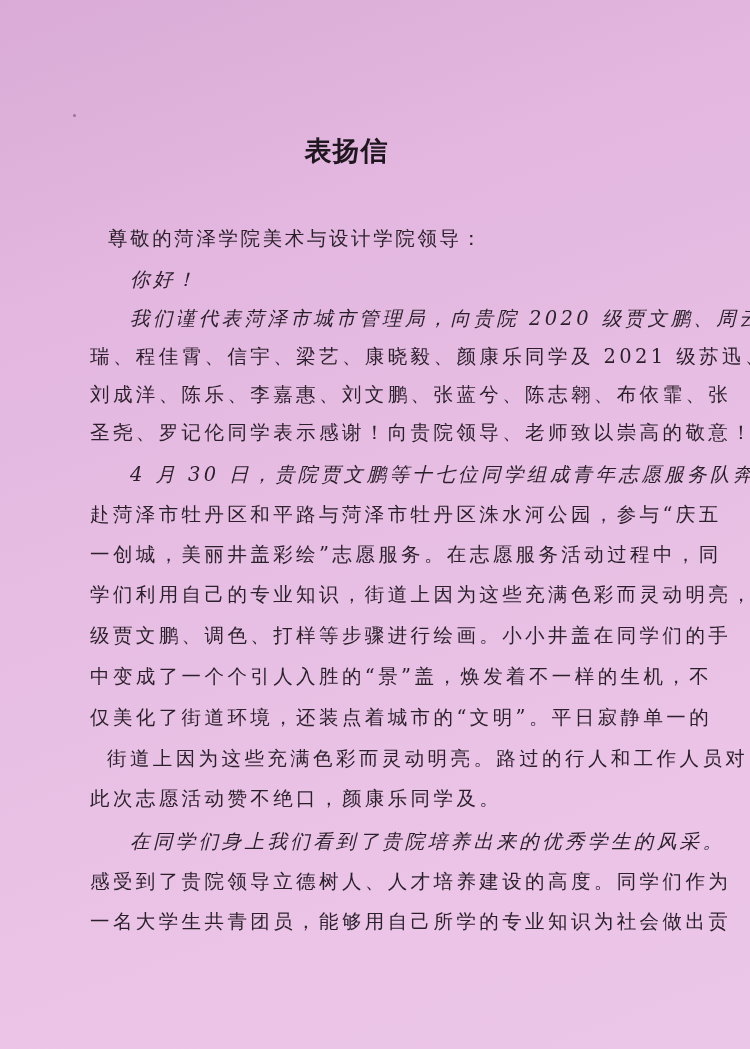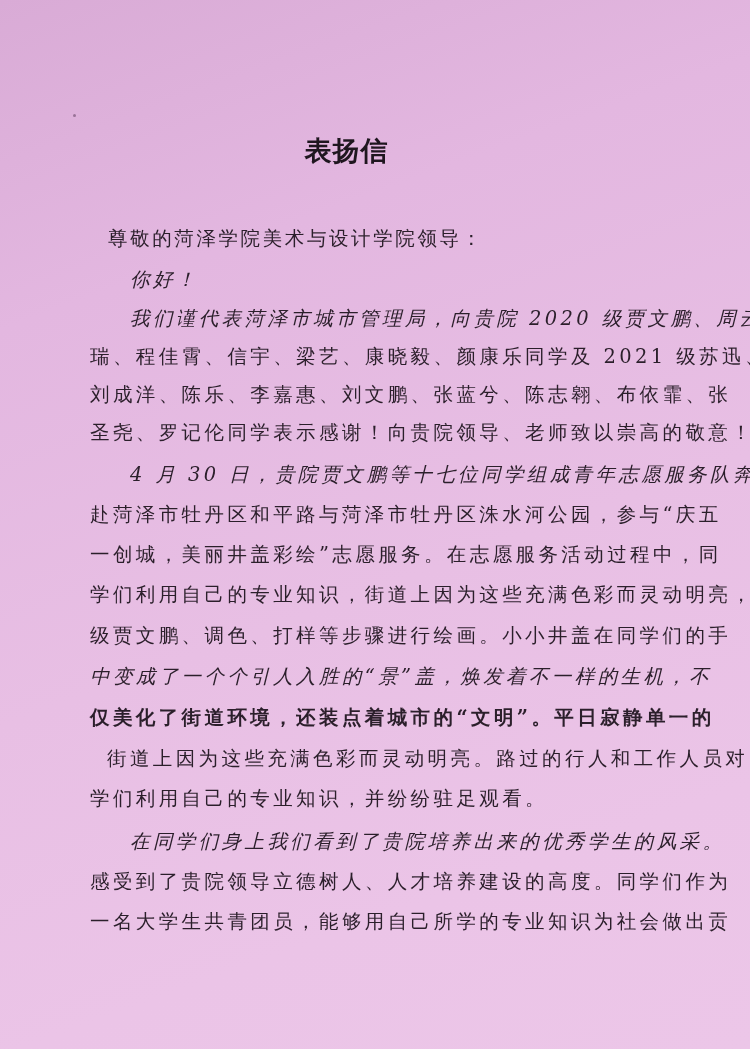--- a/index.html
+++ b/index.html
@@ -73,21 +73,21 @@
   <div class="line indent" style="top:307px;">我们谨代表菏泽市城市管理局，向贵院 2020 级贾文鹏、周云</div>
   <div class="line" style="top:345px;">瑞、程佳霄、信宇、梁艺、康晓毅、颜康乐同学及 2021 级苏迅、</div>
   <div class="line" style="top:383px;">刘成洋、陈乐、李嘉惠、刘文鹏、张蓝兮、陈志翱、布依霏、张</div>
   <div class="line" style="top:421px;">圣尧、罗记伦同学表示感谢！向贵院领导、老师致以崇高的敬意！</div>
 
   <div class="line indent" style="top:463px;">4 月 30 日，贵院贾文鹏等十七位同学组成青年志愿服务队奔</div>
   <div class="line" style="top:503px;">赴菏泽市牡丹区和平路与菏泽市牡丹区洙水河公园，参与“庆五</div>
   <div class="line" style="top:543px;">一创城，美丽井盖彩绘”志愿服务。在志愿服务活动过程中，同</div>
   <div class="line" style="top:583px;">学们利用自己的专业知识，街道上因为这些充满色彩而灵动明亮，</div>
   <div class="line" style="top:624px;">级贾文鹏、调色、打样等步骤进行绘画。小小井盖在同学们的手</div>
-  <div class="line" style="top:665px;font-style:italic;">中变成了一个个引人入胜的“景”盖，焕发着不一样的生机，不</div>
-  <div class="line" style="top:706px;font-weight:bold;">仅美化了街道环境，还装点着城市的“文明”。平日寂静单一的</div>
+  <div class="line" style="top:665px;">中变成了一个个引人入胜的“景”盖，焕发着不一样的生机，不</div>
+  <div class="line" style="top:706px;">仅美化了街道环境，还装点着城市的“文明”。平日寂静单一的</div>
   <div class="line" style="top:747px;margin-left:17px;">街道上因为这些充满色彩而灵动明亮。路过的行人和工作人员对</div>
-  <div class="line" style="top:787px;">学们利用自己的专业知识，并纷纷驻足观看。</div>
+  <div class="line" style="top:787px;">此次志愿活动赞不绝口，颜康乐同学及。</div>
 
   <div class="line indent" style="top:830px;text-align:center;">在同学们身上我们看到了贵院培养出来的优秀学生的风采。</div>
   <div class="line" style="top:870px;">感受到了贵院领导立德树人、人才培养建设的高度。同学们作为</div>
   <div class="line" style="top:910px;">一名大学生共青团员，能够用自己所学的专业知识为社会做出贡</div>
 </div>
 
 </body></html>

